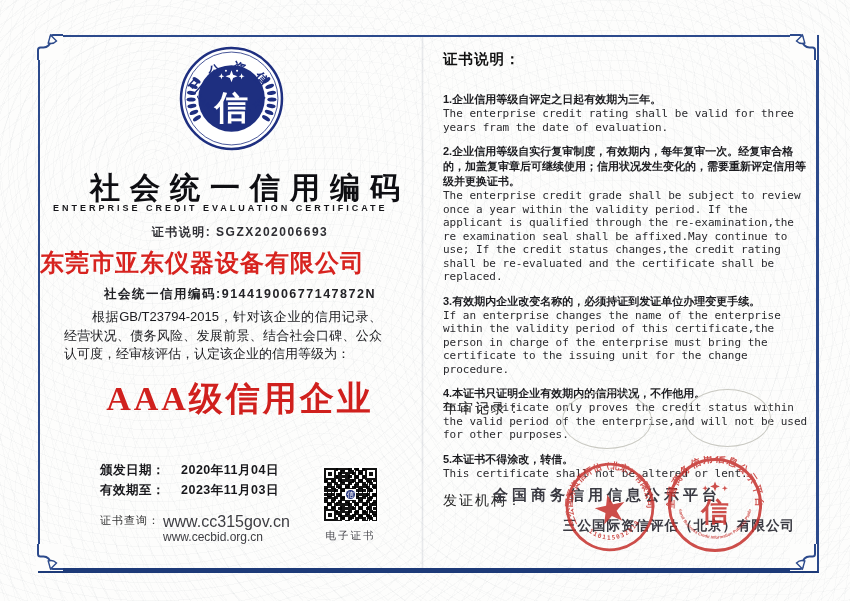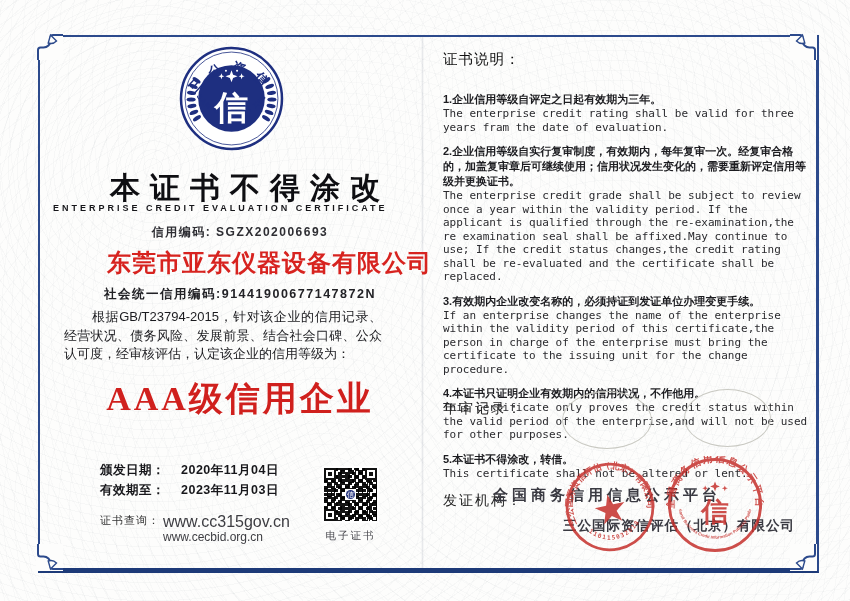--- a/index.html
+++ b/index.html
@@ -25,21 +25,21 @@
     background:linear-gradient(to right, transparent, rgba(90,100,125,0.13), transparent);}
   .abs{position:absolute;}
   
   .logo-wrap{left:179px;top:46px;width:105px;height:105px;}
   .cert-title{left:50px;top:168px;width:380px;text-align:center;font-size:30px;font-weight:bold;
     color:#0e0e12;letter-spacing:10px;padding-left:10px;}
   .cert-title-en{left:50px;top:203px;width:380px;text-align:left;font-size:9px;font-weight:bold;
     color:#16161a;letter-spacing:3px;padding-left:3px;}
   .credit-code{left:50px;top:224px;width:380px;text-align:center;font-size:12px;font-weight:600;
     color:#2e2e33;letter-spacing:1.5px;}
-  .company{left:32px;top:247px;width:400px;text-align:right;font-size:24px;font-weight:bold;
+  .company{left:40px;top:247px;width:400px;text-align:left;font-size:24px;font-weight:bold;
     color:#d7231f;letter-spacing:1px;}
   .uscc{left:40px;top:286px;width:400px;text-align:center;font-size:12.5px;font-weight:600;
     color:#222226;letter-spacing:1.5px;}
   .body-par{left:64px;top:308px;width:318px;font-size:13px;line-height:18.5px;color:#1b1b1f;
     font-weight:500;text-align:justify;text-indent:28px;}
   .rating{left:40px;top:376px;width:400px;text-align:center;font-size:34px;font-weight:bold;
     color:#d0201d;letter-spacing:3px;font-family:"Liberation Serif",serif;}
   .kv{left:100px;font-size:12.5px;font-weight:bold;color:#17171b;letter-spacing:0.5px;}
   .kv .v{margin-left:16px;}
   .kv.issue{top:462px;}
@@ -57,21 +57,21 @@
   .finder{position:absolute;width:12px;height:12px;border:2px solid #111;background:#fff;box-sizing:border-box;}
   .finder::after{content:"";position:absolute;inset:2px;background:#111;}
   .finder.tl{left:0;top:0;} .finder.tr{right:0;top:0;} .finder.bl{left:0;bottom:0;}
   .qr-logo{position:absolute;left:21px;top:21px;width:11px;height:11px;background:#fff;
     display:flex;align-items:center;justify-content:center;}
   .qr-logo span{display:block;width:9px;height:9px;border-radius:50%;background:#24337e;color:#fff;
     font-size:7px;line-height:9px;text-align:center;}
   .qr-caption{left:320px;top:529px;width:61px;text-align:center;font-size:10.5px;color:#4a4a50;
     letter-spacing:2px;}
   
-  .r-heading{left:443px;top:50px;font-size:14.5px;font-weight:normal;color:#111;letter-spacing:1px;}
+  .r-heading{left:443px;top:50px;font-size:14.5px;font-weight:bold;color:#111;letter-spacing:1px;}
   .r-list{left:443px;top:82px;width:366px;}
   .r-list .zh{font-size:11px;font-weight:bold;color:#1c1c20;line-height:15px;margin-top:10px;}
   .r-list .en{font-size:11px;line-height:13.5px;color:#2a2a2e;
     font-family:"DejaVu Sans Mono",monospace;}
   .annual-label{left:443px;top:400px;font-size:14px;color:#222;letter-spacing:2px;font-weight:500;}
   .oval{border:1px solid #c9c9c2;border-radius:50%;}
   .oval.o1{left:562px;top:391px;width:88px;height:56px;}
   .oval.o2{left:684px;top:389px;width:85px;height:56px;}
   .issuer-label{left:443px;top:492px;font-size:14px;color:#222;letter-spacing:2px;font-weight:500;}
   .issuer-1{left:460px;top:486px;width:294px;text-align:center;font-size:15px;font-weight:600;
@@ -150,25 +150,25 @@
     <g fill="#ffffff">
       <polygon points="52,24 53.6,28.4 58,30 53.6,31.6 52,36 50.4,31.6 46,30 50.4,28.4"></polygon>
       <polygon points="42,27 42.8,29.2 45,30 42.8,30.8 42,33 41.2,30.8 39,30 41.2,29.2"></polygon>
       <polygon points="62,27 62.8,29.2 65,30 62.8,30.8 62,33 61.2,30.8 59,30 61.2,29.2"></polygon>
       <circle cx="46.5" cy="24.5" r="1"></circle>
       <circle cx="57.5" cy="24.5" r="1"></circle>
     </g>
     <text x="52" y="72" font-size="33" font-weight="bold" fill="#ffffff" text-anchor="middle" font-family="Liberation Sans, sans-serif">信</text>
   </svg>
 
-  <div class="abs cert-title">本证书不得涂改</div>
+  <div class="abs cert-title">社会统一信用编码</div>
   <div class="abs cert-title-en">ENTERPRISE CREDIT EVALUATION CERTIFICATE</div>
 
   <div class="abs credit-code">
-    <span>信用编码:</span>
+    <span>证书说明:</span>
     <span>SGZX202006693</span>
   </div>
 
   <div class="abs company">东莞市亚东仪器设备有限公司</div>
 
   <div class="abs uscc">
     <span>社会统一信用编码:</span><span>91441900677147872N</span>
   </div>
 
   <div class="abs body-par">根据GB/T23794-2015，针对该企业的信用记录、经营状况、债务风险、发展前景、结合社会口碑、公众认可度，经审核评估，认定该企业的信用等级为：</div>

